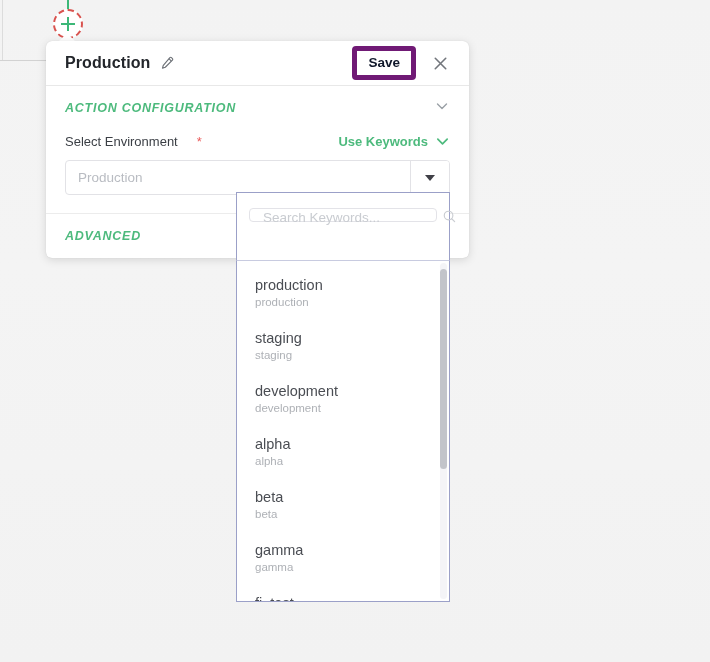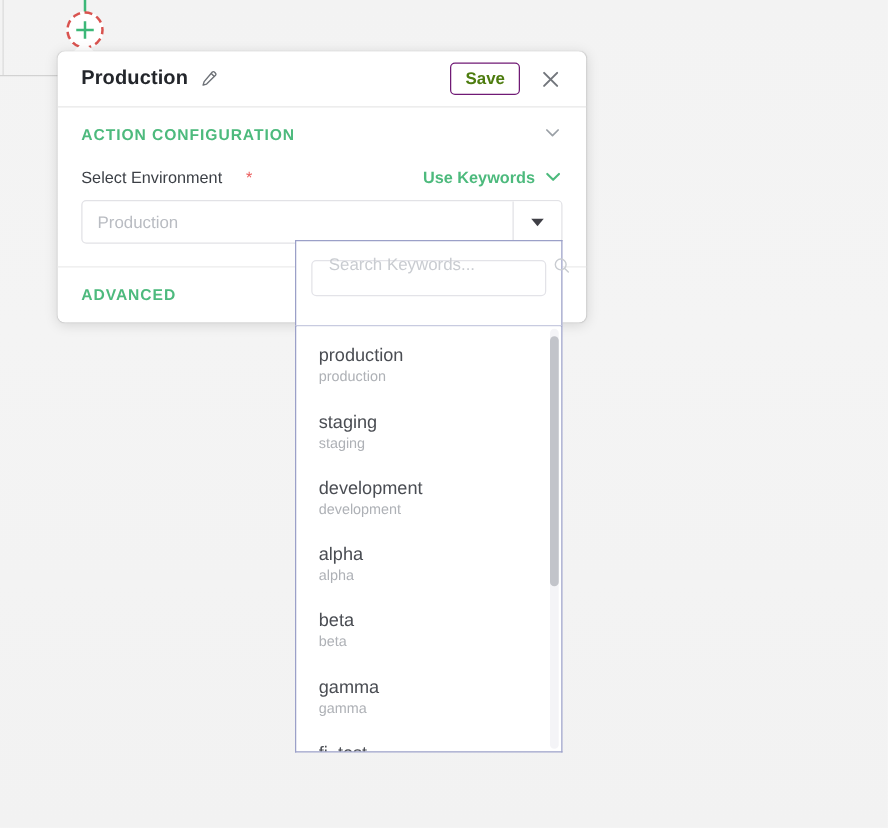--- a/index.html
+++ b/index.html
@@ -117,22 +117,22 @@
     letter-spacing: 0.1px;
   }
   #edit-title-icon {
     margin-left: 9px;
     display: inline-flex;
     align-items: center;
     cursor: pointer;
   }
   #header-spacer { flex: 1; }
   #save-button {
-    border: 1px solid #701a75;
-    color: #4d7c0f;
+    border: 5px solid #701a75;
+    color: #0f172a;
     background: #ffffff;
     border-radius: 4px;
     font-size: 13.5px;
     font-weight: bold;
     padding: 4px 11px 5px 11px;
     cursor: pointer;
     font-family: "Liberation Sans", sans-serif;
     line-height: 1.15;
   }
   #close-button {
@@ -152,20 +152,21 @@
     align-items: center;
     padding: 0 19px 0 19px;
     box-sizing: border-box;
     cursor: pointer;
   }
   .section-title {
     font-size: 12.5px;
     font-weight: bold;
     letter-spacing: 0.75px;
     color: #4dba7d;
+    font-style: italic;
   }
   .section-spacer { flex: 1; }
 
   #section-body {
     padding: 0 19px 18px 19px;
   }
   #field-row {
     display: flex;
     align-items: center;
     height: 22px;
@@ -245,26 +246,26 @@
   }
   #keyword-search-box {
     background: #ffffff;
     border: 1px solid #9ba0c8;
     border-bottom: none;
     box-sizing: border-box;
     padding: 15px 12px 14px 12px;
     height: 68px;
   }
   #keyword-search-field {
-    height: 29px;
+    height: 14px;
     border: 1px solid #e3e3e8;
     border-radius: 4px;
     display: flex;
-    align-items: flex-end;
-    padding: 0 9px 16px 11px;
+    align-items: flex-start;
+    padding: 0 9px 0 11px;
     box-sizing: border-box;
     background: #fff;
   }
   #keyword-search-input {
     flex: 1;
     border: none;
     outline: none;
     font-size: 13.5px;
     color: #44474d;
     font-family: "Liberation Sans", sans-serif;

